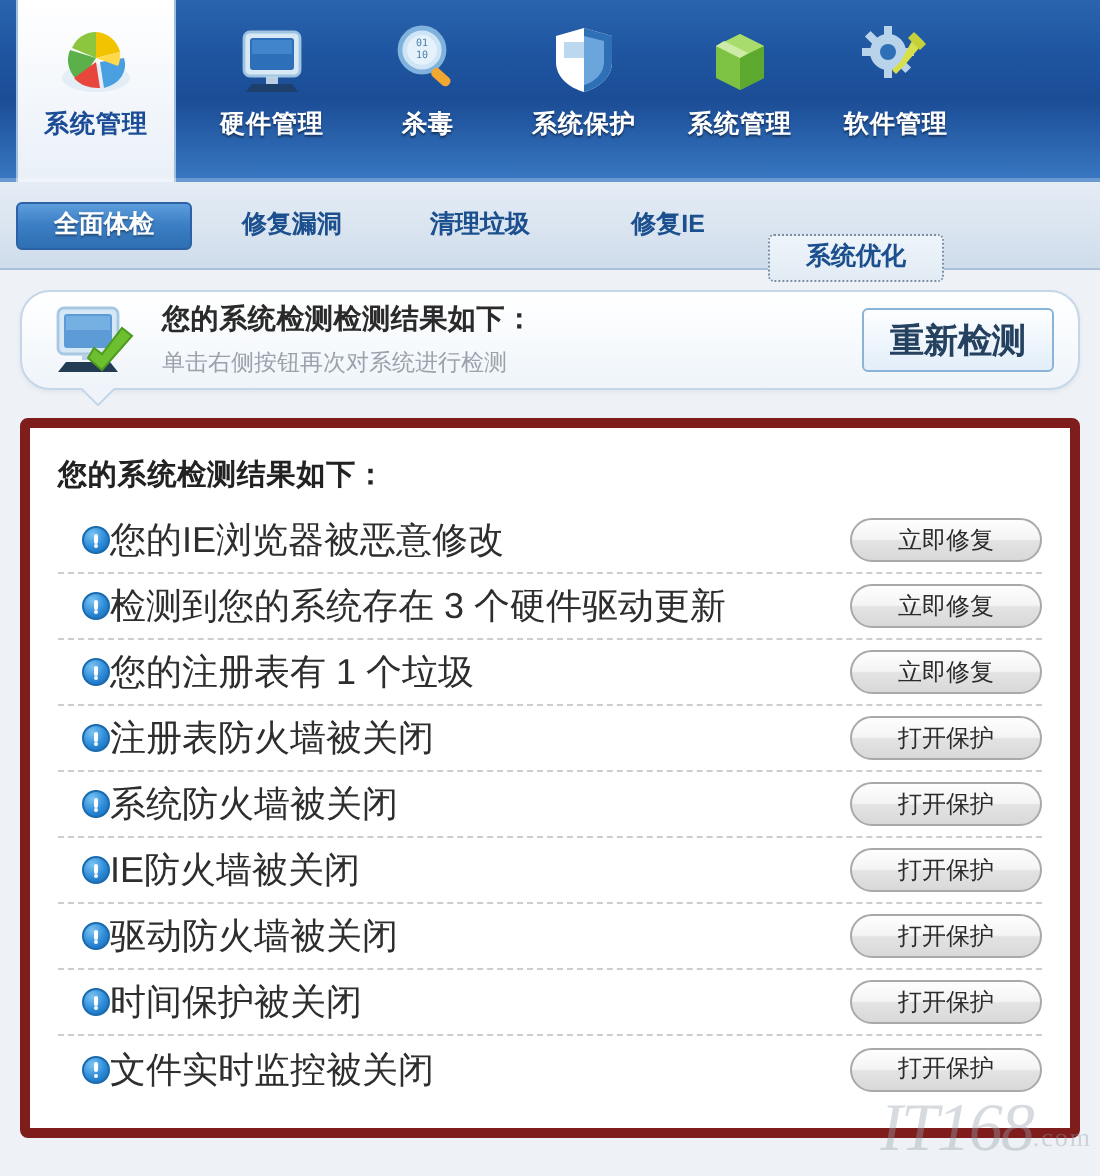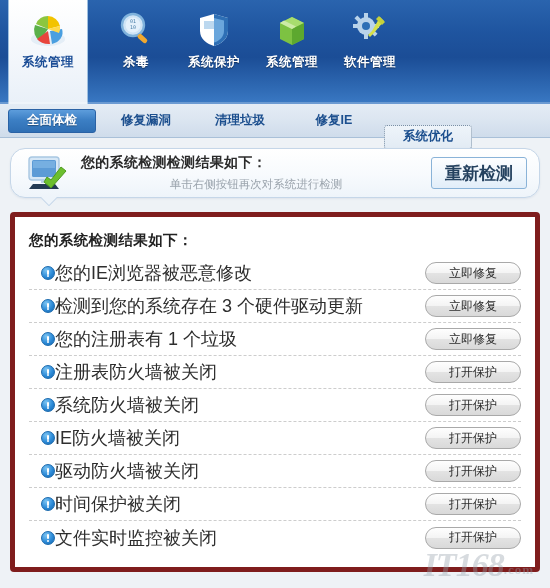--- a/index.html
+++ b/index.html
@@ -7,21 +7,21 @@
     width: 550px; height: 588px;
     font-family: "Liberation Sans", sans-serif;
     background: #eef2f6;
     overflow: hidden;
     position: relative;
   }
 
   
   .header {
     position: relative;
-    height: 104px;
+    height: 91px;
     background: linear-gradient(180deg, #2a64ae 0%, #1f55a0 30%, #1b4d96 55%, #2f6ab4 85%, #3a79c4 100%);
     display: flex;
     align-items: stretch;
     overflow: hidden;
   }
   .header::after {
     content: "";
     position: absolute; left: 0; right: 0; bottom: 0; height: 2px;
     background: rgba(255,255,255,0.25);
   }
@@ -48,21 +48,21 @@
     font-size: 12.5px; font-weight: bold;
     color: #ffffff;
     letter-spacing: 0.5px;
     text-shadow: 0 1px 1px rgba(0,0,0,0.45);
     white-space: nowrap;
   }
   .tool-gap { width: 9px; }
 
   
   .tabstrip {
-    height: 34px;
+    height: 44px;
     background: linear-gradient(180deg,#e4ecf5 0%, #dce6f1 45%, #cfdceb 100%);
     border-bottom: 1px solid #a9c0d8;
     display: flex; align-items: center;
     padding-left: 8px;
     position: relative;
   }
   .tab {
     height: 24px;
     min-width: 88px;
     display: flex; align-items: center; justify-content: center;
@@ -114,21 +114,21 @@
     border: 1px solid #c5d6e8;
     transform: rotate(45deg);
   }
   .monitor-icon { width: 46px; height: 40px; position: relative; flex: 0 0 auto; }
   .notice-text { flex: 1 1 auto; padding-left: 10px; }
   .notice-title {
     font-size: 14px; font-weight: bold; color: #2a2a2a;
     letter-spacing: 0.3px;
   }
   .notice-sub {
-    font-size: 11.5px; color: #9aa3ac; margin-top: 5px; text-align: center;
+    font-size: 11.5px; color: #9aa3ac; margin-top: 5px;
   }
   .btn-rescan {
     flex: 0 0 auto;
     width: 96px; height: 32px;
     background: linear-gradient(180deg,#fdfeff 0%, #f1f7fd 45%, #e2eef9 100%);
     border: 1px solid #8ab3d8;
     border-radius: 3px;
     font-size: 17px; color: #24415f; font-weight: bold;
     cursor: pointer;
     font-family: Liberation Mono, monospace;
@@ -188,22 +188,22 @@
     border: 1px solid #a9a9a9;
     border-radius: 11px;
     font-size: 12px; color: #2b2b2b;
     cursor: pointer;
     font-family: "Liberation Sans", sans-serif;
   }
 
   
   .watermark {
     position: absolute;
-    right: 16px; bottom: 4px;
-    font-size: 34px; font-weight: bold;
+    right: 4px; bottom: 4px;
+    font-size: 34px; font-weight: normal;
     font-family: "Liberation Serif", serif;
     font-style: italic;
     color: rgba(150,160,172,0.38);
     letter-spacing: -1px;
     pointer-events: none;
     user-select: none;
   }
   .watermark .wm-com {
     font-size: 13px; font-style: normal; letter-spacing: 1px;
     vertical-align: 2px;
@@ -224,20 +224,32 @@
         <path d="M22 22 L11 30 A14 10 0 0 0 24 35 Z" fill="#e8453c"></path>
         <path d="M24 22 L36 20 A14 12 0 0 1 26 35 Z" fill="#4a9fe0"></path>
         <path d="M22 20 L34 17 A13 13 0 0 1 33 24 Z" fill="#ffd94a"></path>
       </svg>
     </span>
     <span class="tool-label">系统管理</span>
   </div>
 
   <div class="tool-gap"></div>
 
+  <div class="tool-item">
+    <span class="tool-icon">
+      <svg width="44" height="42" viewBox="0 0 44 42">
+        <rect x="8" y="7" width="28" height="22" rx="3" fill="#d9e8f5" stroke="#9fc4e2" stroke-width="1.4"></rect>
+        <rect x="11" y="10" width="22" height="16" rx="1.5" fill="#2d6fb8"></rect>
+        <rect x="12" y="11" width="20" height="7" fill="#4a8fd4" opacity="0.7"></rect>
+        <rect x="19" y="29" width="6" height="4" fill="#b9cfe4"></rect>
+        <path d="M12 33 L32 33 L35 37 L9 37 Z" fill="#1c3f6b"></path>
+      </svg>
+    </span>
+    <span class="tool-label">硬件管理</span>
+  </div>
 
   <div class="tool-item">
     <span class="tool-icon">
       <svg width="44" height="42" viewBox="0 0 44 42">
         <circle cx="19" cy="16" r="11" fill="#cfe4f5" stroke="#7fb2dc" stroke-width="2.4"></circle>
         <circle cx="19" cy="16" r="7.5" fill="#eaf4fc" opacity="0.8"></circle>
         <text x="19" y="14" font-size="5" fill="#4a7fa8" text-anchor="middle" font-family="DejaVu Sans Mono, monospace">01</text>
         <text x="19" y="20" font-size="5" fill="#4a7fa8" text-anchor="middle" font-family="DejaVu Sans Mono, monospace">10</text>
         <rect x="26" y="24" width="11" height="5" rx="2.2" fill="#f0a830" transform="rotate(42 26 24)"></rect>
       </svg>

